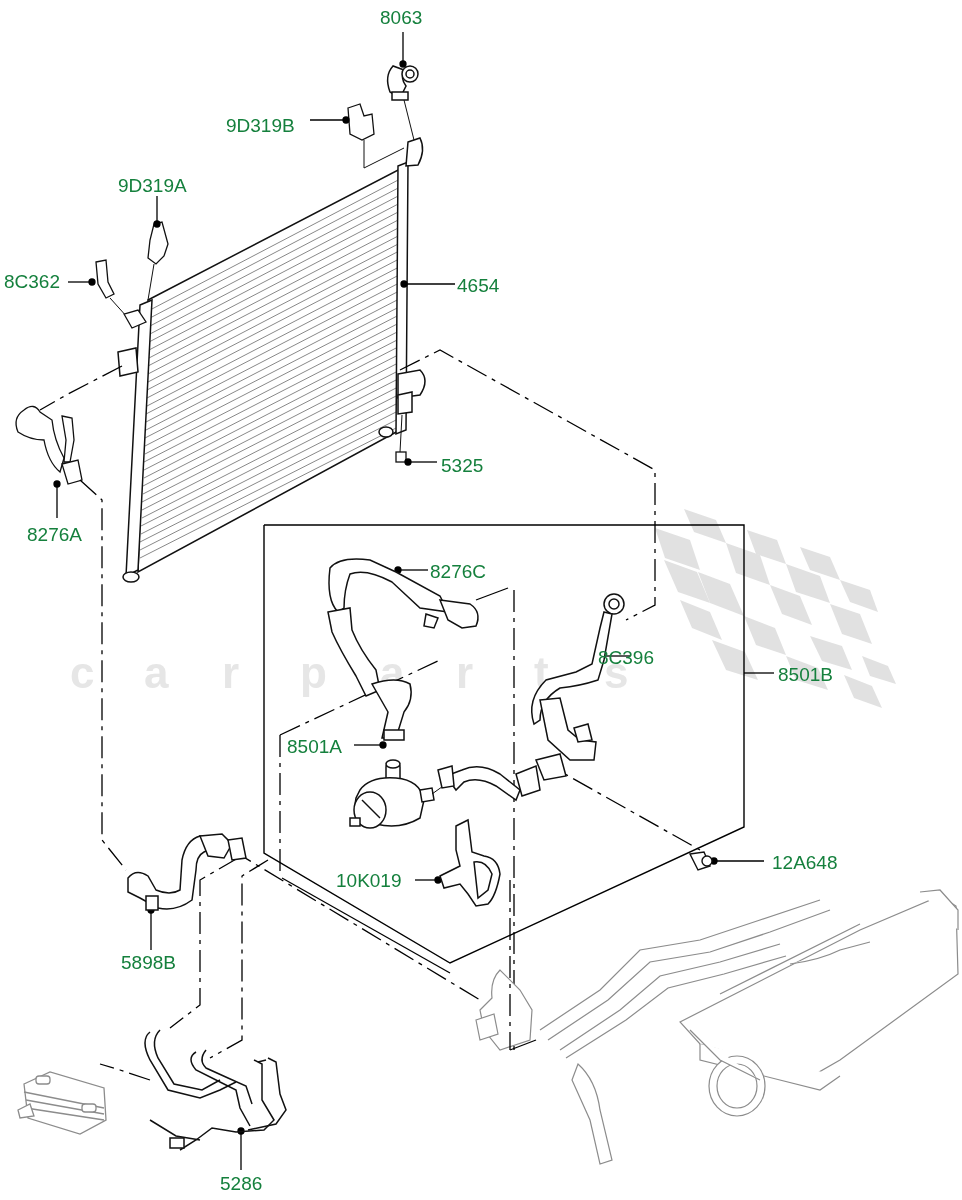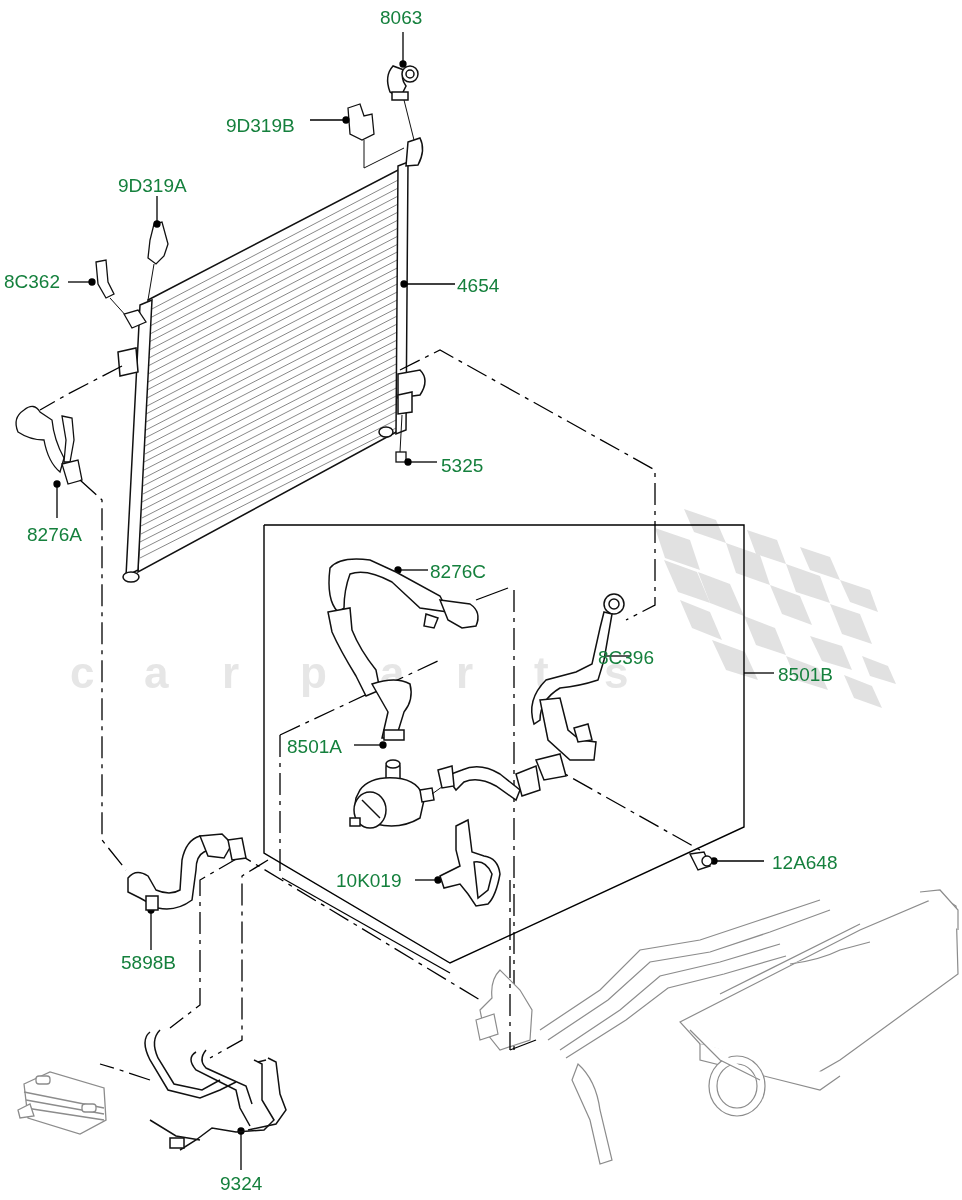--- a/index.html
+++ b/index.html
@@ -293,15 +293,15 @@
   <div class="label" style="left:457px; top:276px;">4654</div>
   <div class="label" style="left:441px; top:456px;">5325</div>
   <div class="label" style="left:27px; top:525px;">8276A</div>
   <div class="label" style="left:430px; top:562px;">8276C</div>
   <div class="label" style="left:598px; top:648px;">8C396</div>
   <div class="label" style="left:778px; top:665px;">8501B</div>
   <div class="label" style="left:287px; top:737px;">8501A</div>
   <div class="label" style="left:336px; top:871px;text-align:center;">10K019</div>
   <div class="label" style="left:728px; top:853px;margin-left:44px;">12A648</div>
   <div class="label" style="left:121px; top:953px;">5898B</div>
-  <div class="label" style="left:220px; top:1174px;">9324</div>
+  <div class="label" style="left:220px; top:1174px;">5286</div>
 
 </div>
 
 </body></html>

